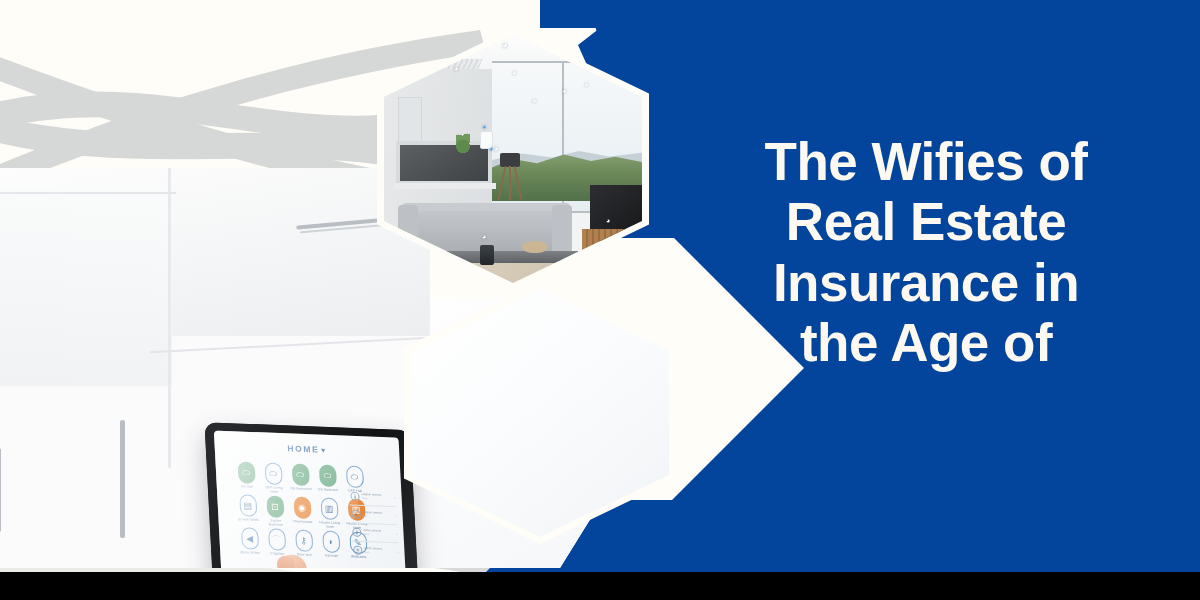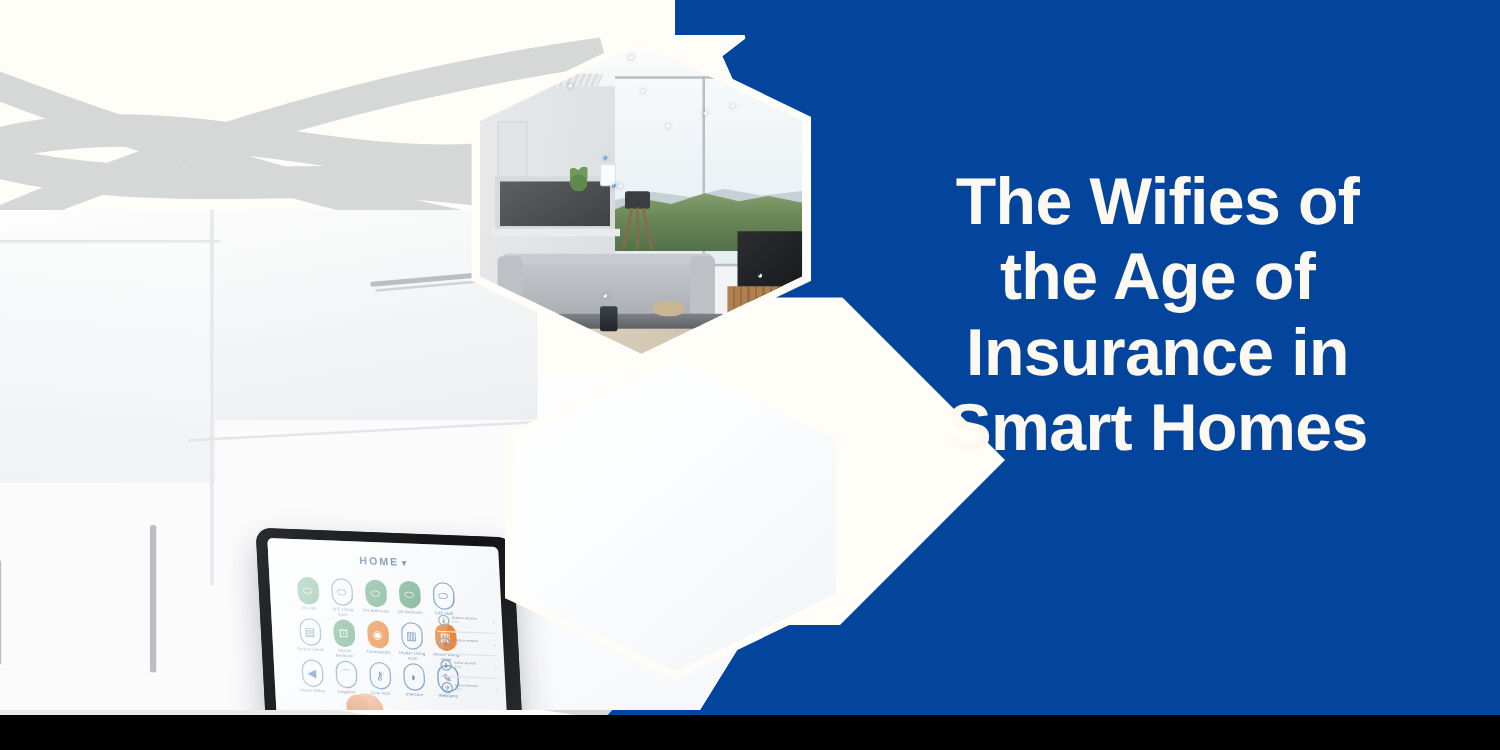--- a/index.html
+++ b/index.html
@@ -430,19 +430,19 @@
       </div>
     </div>
   </div>
 
   <div class="hex-white">
     <div class="hex-white-inner"></div>
   </div>
 
   <div class="title">
     <span class="ln">The Wifies of</span>
+    <span class="ln">Real Estate</span>
+    <span class="ln">Insurance in</span>
     <span class="ln">the Age of</span>
-    <span class="ln">Insurance in</span>
-    <span class="ln">Smart Homes</span>
   </div>
 
   <div class="black-bar"></div>
 </div>
 
 </body></html>

